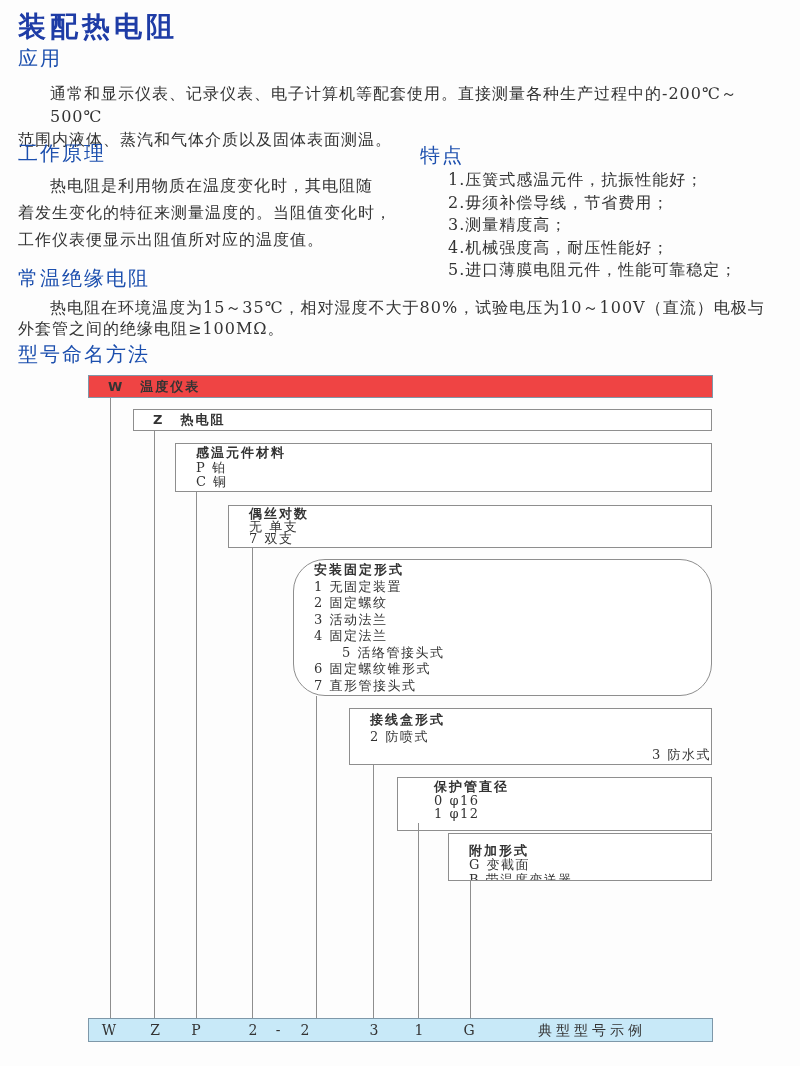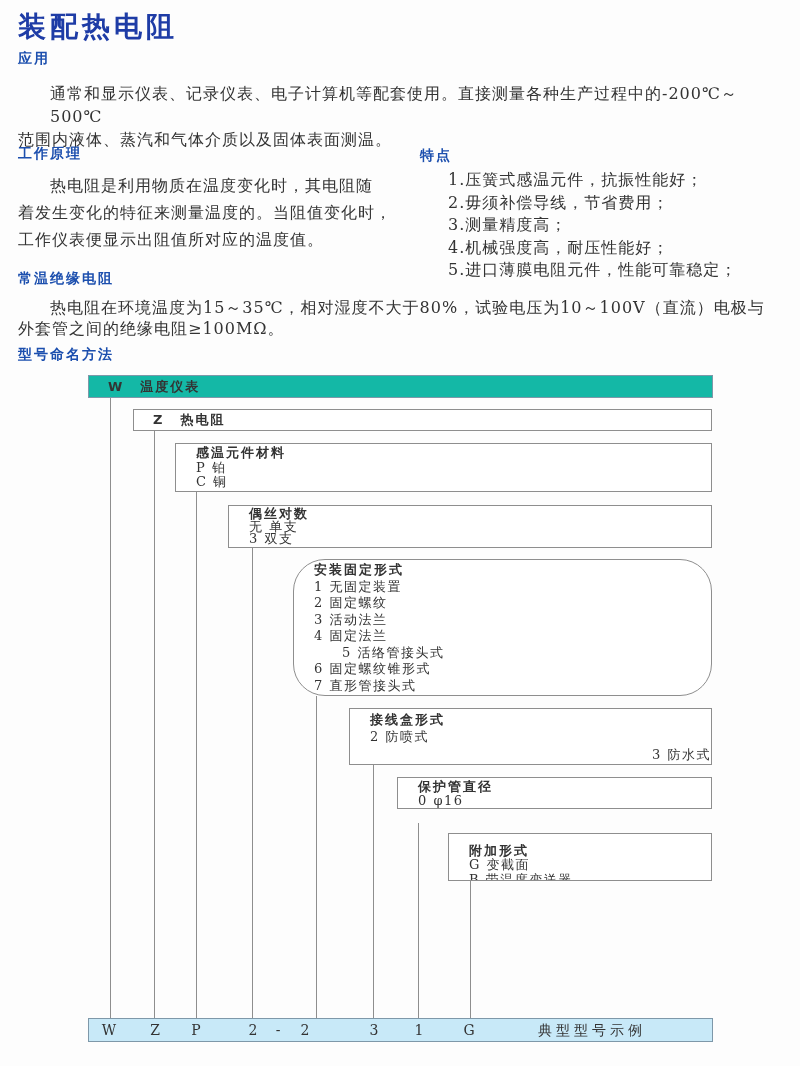--- a/index.html
+++ b/index.html
@@ -8,22 +8,22 @@
     background:#fdfdfd; color:#2e2e2e;
     font-family:"DejaVu Serif", serif;
   }
   .title {
     position:absolute; left:18px; top:10px; margin:0;
     font-family:"DejaVu Sans", sans-serif; font-weight:700;
     font-size:28px; line-height:34px; letter-spacing:4px; color:#1e3ca6;
   }
   .h2 {
     position:absolute; margin:0;
-    font-family:"DejaVu Sans", sans-serif; font-weight:700;
-    font-size:14px; line-height:24px; letter-spacing:2px; color:#1c4fae;
+    font-family:"DejaVu Sans", sans-serif; font-weight:400;
+    font-size:20px; line-height:24px; letter-spacing:2px; color:#1c4fae;
   }
   .h-app        { left:18px;  top:46px; }
   .h-principle  { left:18px;  top:141px; }
   .h-features   { left:420px; top:143px; }
   .h-insulation { left:18px;  top:266px; }
   .h-model      { left:18px;  top:342px; }
 
   .para { position:absolute; font-size:16px; letter-spacing:1px; color:#333; }
   .p-app        { left:18px;  top:82px;  width:762px; line-height:23px; }
   .p-principle  { left:18px;  top:172px; width:392px; line-height:27px; }
@@ -32,21 +32,21 @@
 
   .features-list { position:absolute; left:448px; top:169px; font-size:16px;
                    letter-spacing:1px; line-height:22.5px; color:#333; }
 
   
   #diagram { position:absolute; left:0; top:0; width:800px; height:1066px; }
   .dbox {
     position:absolute; box-sizing:border-box; background:#ffffff;
     border:1px solid #8e8e8e; font-size:13px; color:#333; overflow:hidden;
   }
-  .dbox.blue { background:#14b8a6; border-color:#7e98a9; }
+  .dbox.blue { background:#ef4444; border-color:#7e98a9; }
   .bheader { font-family:"DejaVu Sans", sans-serif; font-weight:700; letter-spacing:2px; }
   .bitem   { font-family:"DejaVu Serif", serif; letter-spacing:1.5px; }
   .vline { position:absolute; width:1px; background:#8e8e8e; }
   .bar {
     position:absolute; box-sizing:border-box;
     background:#c8e9f8; border:1px solid #7e98a9;
   }
   .bar-letter {
     position:absolute; transform:translateX(-50%);
     font-size:14px; color:#333; letter-spacing:0;
@@ -97,41 +97,41 @@
       <div class="vline" style="left: 154px; top: 431px; height: 587px;"></div>
       <div class="dbox" style="left: 175px; top: 443px; width: 537px; height: 49px; padding-top: 2px; padding-left: 20px;">
         <div class="bheader" style="line-height: 14.6667px;">感温元件材料</div>
         <div class="bitem" style="line-height: 14.6667px;">P 铂</div>
         <div class="bitem" style="line-height: 14.6667px;">C 铜</div>
       </div>
       <div class="vline" style="left: 196px; top: 492px; height: 526px;"></div>
       <div class="dbox" style="left: 228px; top: 505px; width: 484px; height: 43px; padding-top: 2px; padding-left: 20px;">
         <div class="bheader" style="line-height: 12.6667px;">偶丝对数</div>
         <div class="bitem" style="line-height: 12.6667px;">无 单支</div>
-        <div class="bitem" style="line-height: 12.6667px;">3 双支</div>
+        <div class="bitem" style="line-height: 12.6667px;">7 双支</div>
       </div>
       <div class="vline" style="left: 252px; top: 548px; height: 470px;"></div>
       <div class="dbox" style="left: 293px; top: 559px; width: 419px; height: 137px; padding-top: 2px; padding-left: 20px; border-radius: 32px;">
         <div class="bheader" style="line-height: 16.5px;">安装固定形式</div>
         <div class="bitem" style="line-height: 16.5px;">1 无固定装置</div>
         <div class="bitem" style="line-height: 16.5px;">2 固定螺纹</div>
         <div class="bitem" style="line-height: 16.5px;">3 活动法兰</div>
         <div class="bitem" style="line-height: 16.5px;">4 固定法兰</div>
         <div class="bitem" style="line-height: 16.5px; margin-left: 28px;">5 活络管接头式</div>
         <div class="bitem" style="line-height: 16.5px;">6 固定螺纹锥形式</div>
         <div class="bitem" style="line-height: 16.5px;">7 直形管接头式</div>
       </div>
       <div class="vline" style="left: 316px; top: 696px; height: 322px;"></div>
       <div class="dbox" style="left: 349px; top: 708px; width: 363px; height: 57px; padding-top: 2px; padding-left: 20px;">
         <div class="bheader" style="line-height: 17.3333px;">接线盒形式</div>
         <div class="bitem" style="line-height: 17.3333px;">2 防喷式</div>
         <div class="bitem" style="line-height: 17.3333px; text-align: right;">3 防水式</div>
       </div>
       <div class="vline" style="left: 373px; top: 765px; height: 253px;"></div>
-      <div class="dbox" style="left: 397px; top: 777px; width: 315px; height: 32px; padding-top: 2px; padding-left: 20px;">
+      <div class="dbox" style="left: 397px; top: 777px; width: 315px; height: 54px; padding-top: 2px; padding-left: 36px;">
         <div class="bheader" style="line-height: 13.6667px;">保护管直径</div>
         <div class="bitem" style="line-height: 13.6667px;">0 φ16</div>
         <div class="bitem" style="line-height: 13.6667px;">1 φ12</div>
       </div>
       <div class="vline" style="left: 418px; top: 823px; height: 195px;"></div>
       <div class="dbox" style="left: 448px; top: 833px; width: 264px; height: 48px; padding-top: 10px; padding-left: 20px;">
         <div class="bheader" style="line-height: 14.3333px;">附加形式</div>
         <div class="bitem" style="line-height: 14.3333px;">G 变截面</div>
         <div class="bitem" style="line-height: 14.3333px;">B 带温度变送器</div>
       </div>

